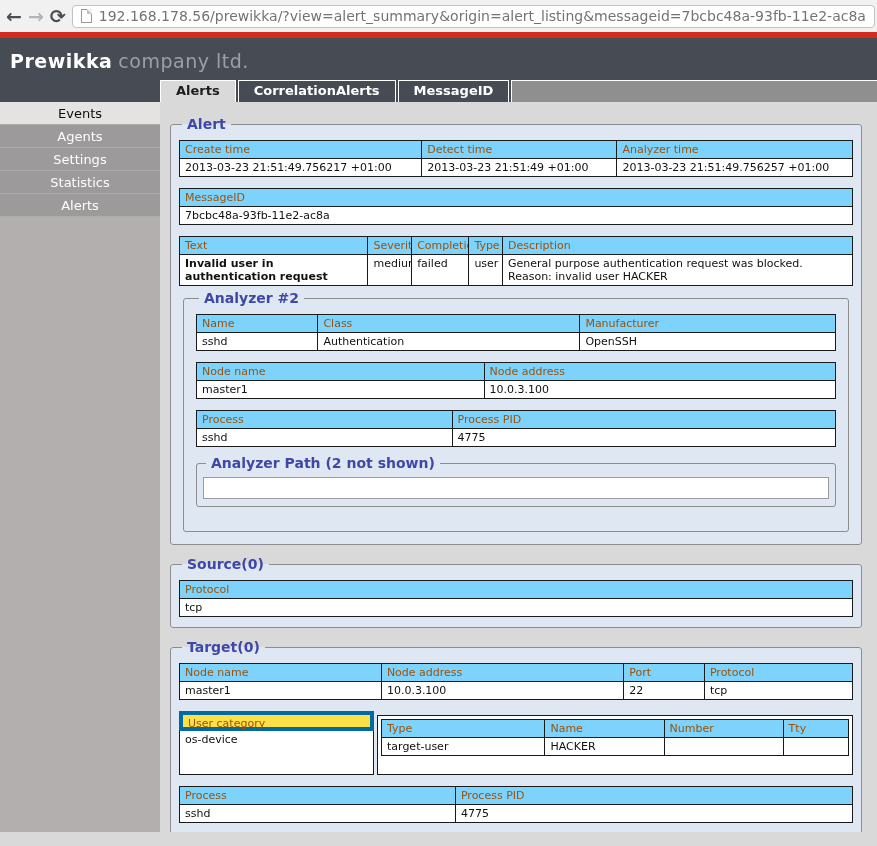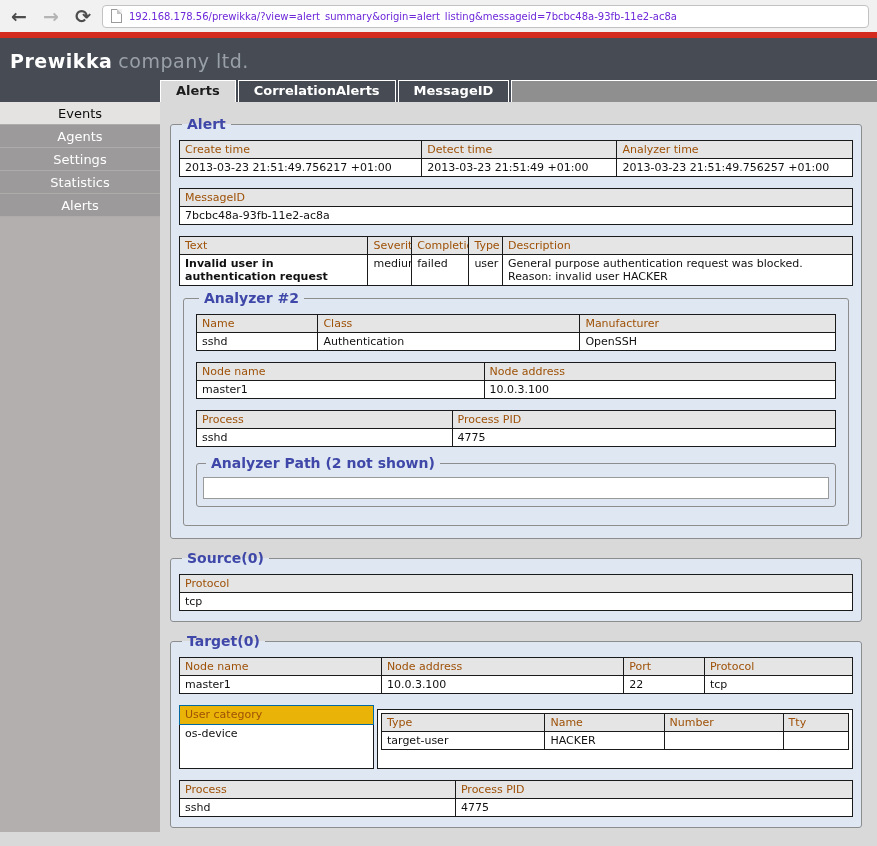--- a/index.html
+++ b/index.html
@@ -11,21 +11,21 @@
     padding:0 8px 0 6px; gap:6px; }
   .nav-btn { width:26px; text-align:center; font-size:19px; font-weight:bold;
     color:#4d4d4d; line-height:26px; cursor:pointer; }
   .nav-btn.disabled { color:#b4b4b4; }
   .url-bar { flex:1; height:23px; background:#fff; border:1px solid #c2c2c2;
     border-radius:4px; display:flex; align-items:center; padding:0 8px; gap:7px; }
   .page-ico { width:11px; height:14px; border:1px solid #9a9a9a; background:#fff;
     position:relative; flex:0 0 auto; }
   .page-ico:after { content:""; position:absolute; top:-1px; right:-1px;
     border-style:solid; border-width:0 5px 5px 0; border-color:#f1f1f1 #f1f1f1 #c4c4c4 #fff; }
-  .url-text { font-size:10px; color:#6d28d9; white-space:nowrap; overflow:hidden; }
+  .url-text { font-size:14px; color:#737373; white-space:nowrap; overflow:hidden; }
 
   
   .red-bar { height:6px; background:#d32b1e; }
   .app-header { height:64px; background:#474c54; position:relative; }
   .brand { position:absolute; top:12px; left:10px; font-size:19px; font-weight:bold;
     color:#ffffff; letter-spacing:.5px; }
   .brand .suffix { font-weight:normal; color:#9aa0a8; margin-left:6px; }
   .tab-bar { position:absolute; left:160px; right:0; bottom:0; height:22px;
     display:flex; align-items:stretch; }
   .tab { font-size:13px; font-weight:bold; line-height:20px; padding:0 15px;
@@ -43,41 +43,41 @@
     border-bottom:1px solid #aeacab; }
   .side-item.active { background:#e4e3e2; color:#0d0d0d; }
   .content { flex:1; background:#d9d9d9; padding:14px 15px 6px 10px; overflow:hidden; }
 
   
   fieldset.box { border:1px solid #8d8d8d; border-radius:3px; background:#dfe7f2;
     padding:8px 8px 10px; margin-bottom:11px; }
   fieldset.box legend { font-size:14px; font-weight:bold; color:#3f48a8;
     padding:0 5px; margin-left:3px; }
   fieldset.inner { margin:4px 4px 2px; padding:8px 12px 10px; }
-  fieldset.path { margin:8px 0 8px; padding:6px 6px 7px; }
+  fieldset.path { margin:8px 0 14px; padding:6px 6px 7px; }
   .path-empty { background:#ffffff; border:1px solid #9a9a9a; height:22px; }
 
   
   table.t { border-collapse:collapse; width:100%; background:#ffffff;
     font-size:11px; table-layout:fixed; }
   table.t th, table.t td { border:1px solid #1a1a1a; padding:2px 5px;
     text-align:left; vertical-align:top; height:15px; overflow:hidden; }
-  table.t th { background:#e5e5e5; color:#9e5107; font-weight:normal; white-space:nowrap; }
+  table.t th { background:#7dd3fc; color:#9e5107; font-weight:normal; white-space:nowrap; }
   table.t td { color:#111; }
   .gap { height:11px; }
   .b { font-weight:normal; }
   .alert-text { color:#f57900; font-weight:bold; }
   .sev-medium { color:#e8912d; }
   .comp-failed { color:#4d7a57; }
   .addr-link { color:#4a5a8c; cursor:pointer; }
 
   
   .user-wrap { display:flex; align-items:stretch; }
   .user-left { width:195px; flex:0 0 auto; font-size:11px; }
-  .user-left .hd { border:1px solid #0369a1; background:#eab308; color:#9e5107;
+  .user-left .hd { border:4px solid #0369a1; background:#fde047; color:#9e5107;
     padding:2px 5px; height:20px; }
   .user-left .vl { border:1px solid #1a1a1a; border-top:none; background:#fff;
     color:#111; padding:2px 5px; height:44px; }
   .user-right { flex:1; margin-left:3px; padding-top:4px; }
   .user-right .cell { background:#fff; border:1px solid #1a1a1a; padding:3px; height:60px; }
 </style>
 </head>
 <body>
 
 <div class="chrome">

